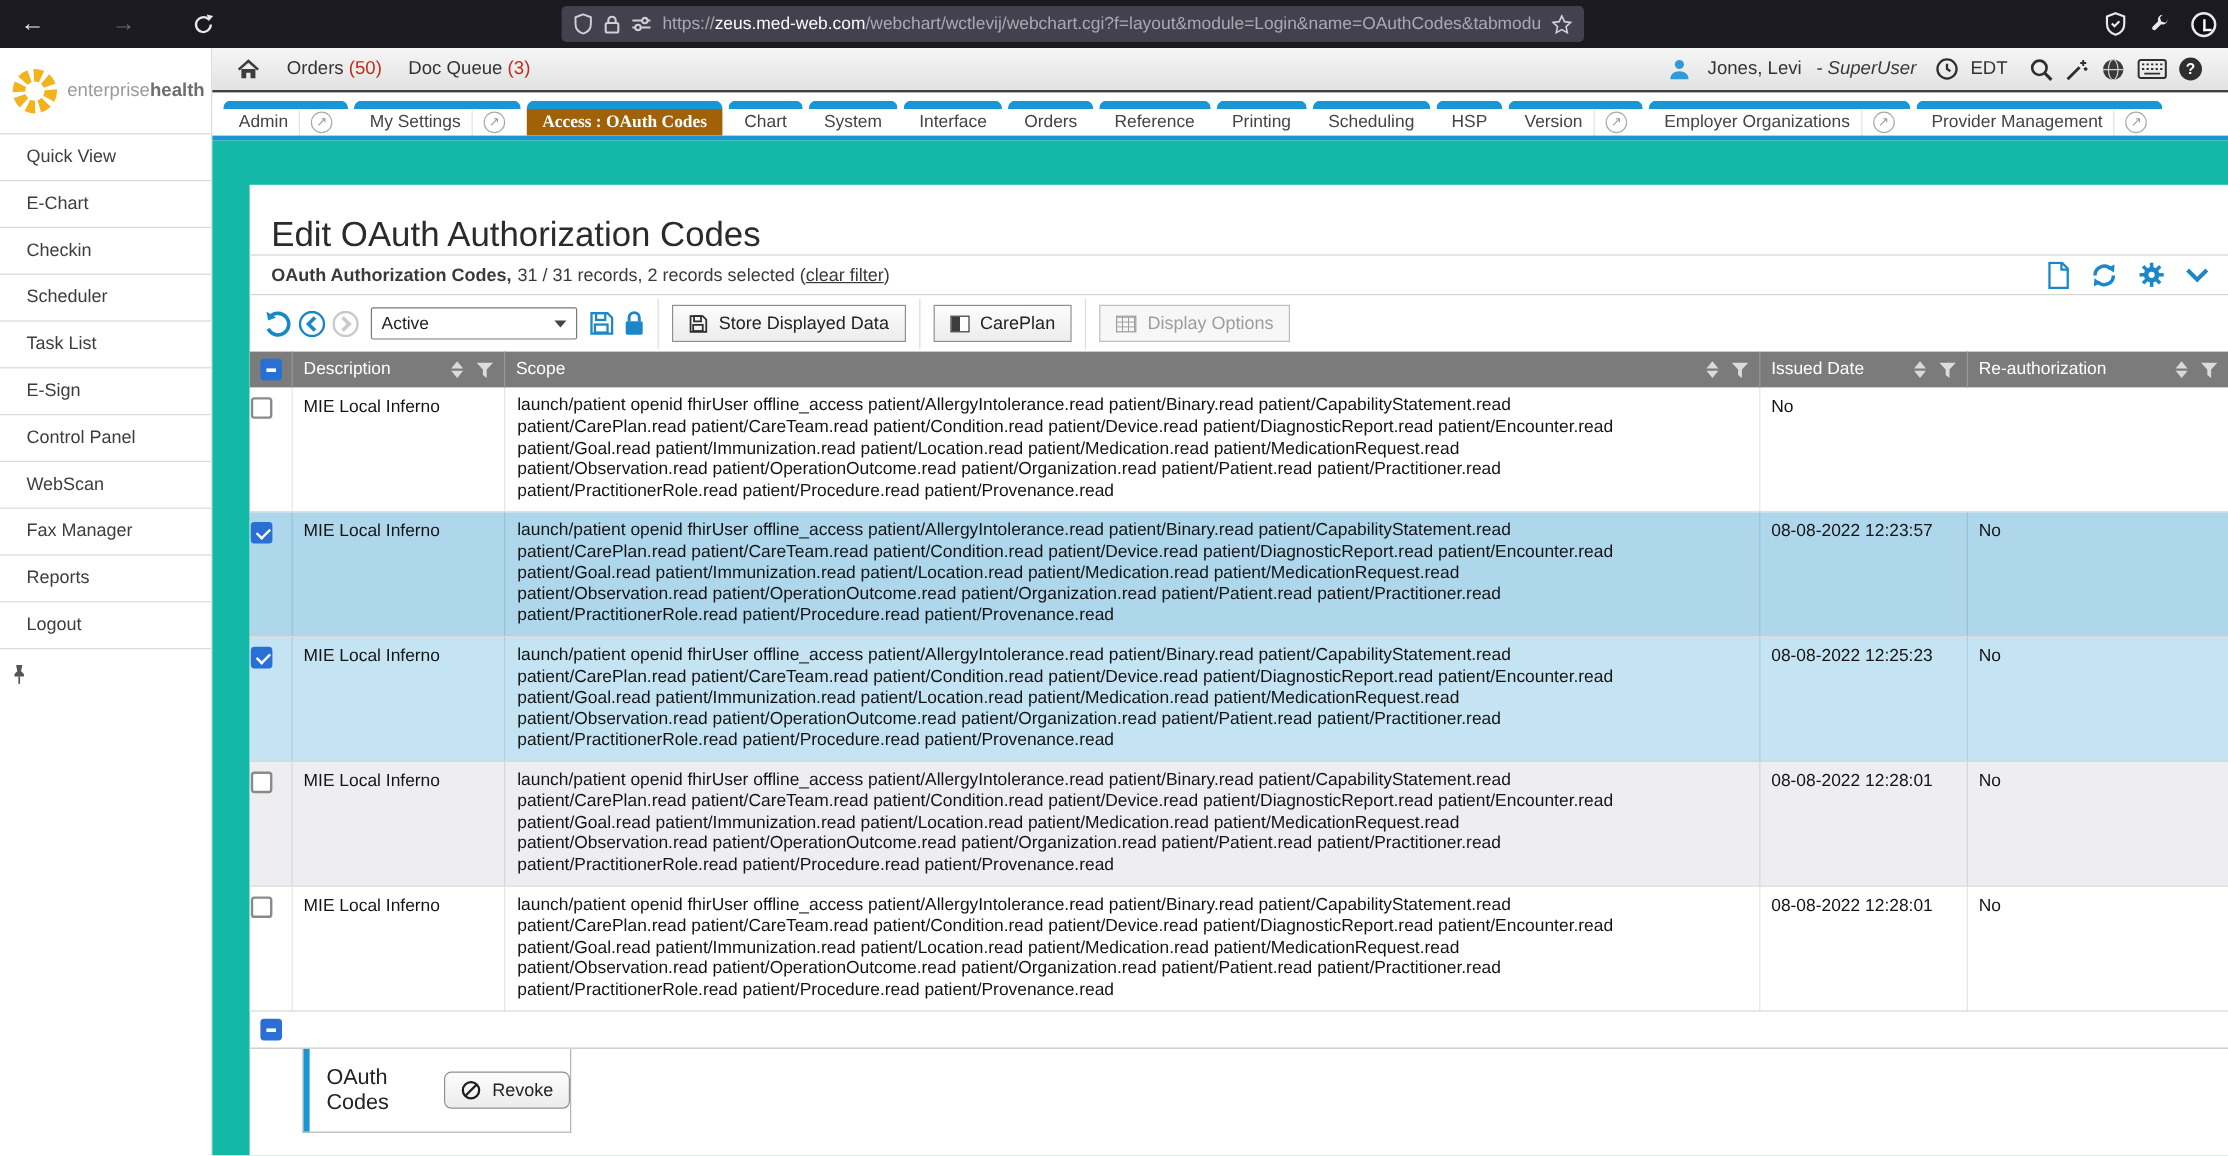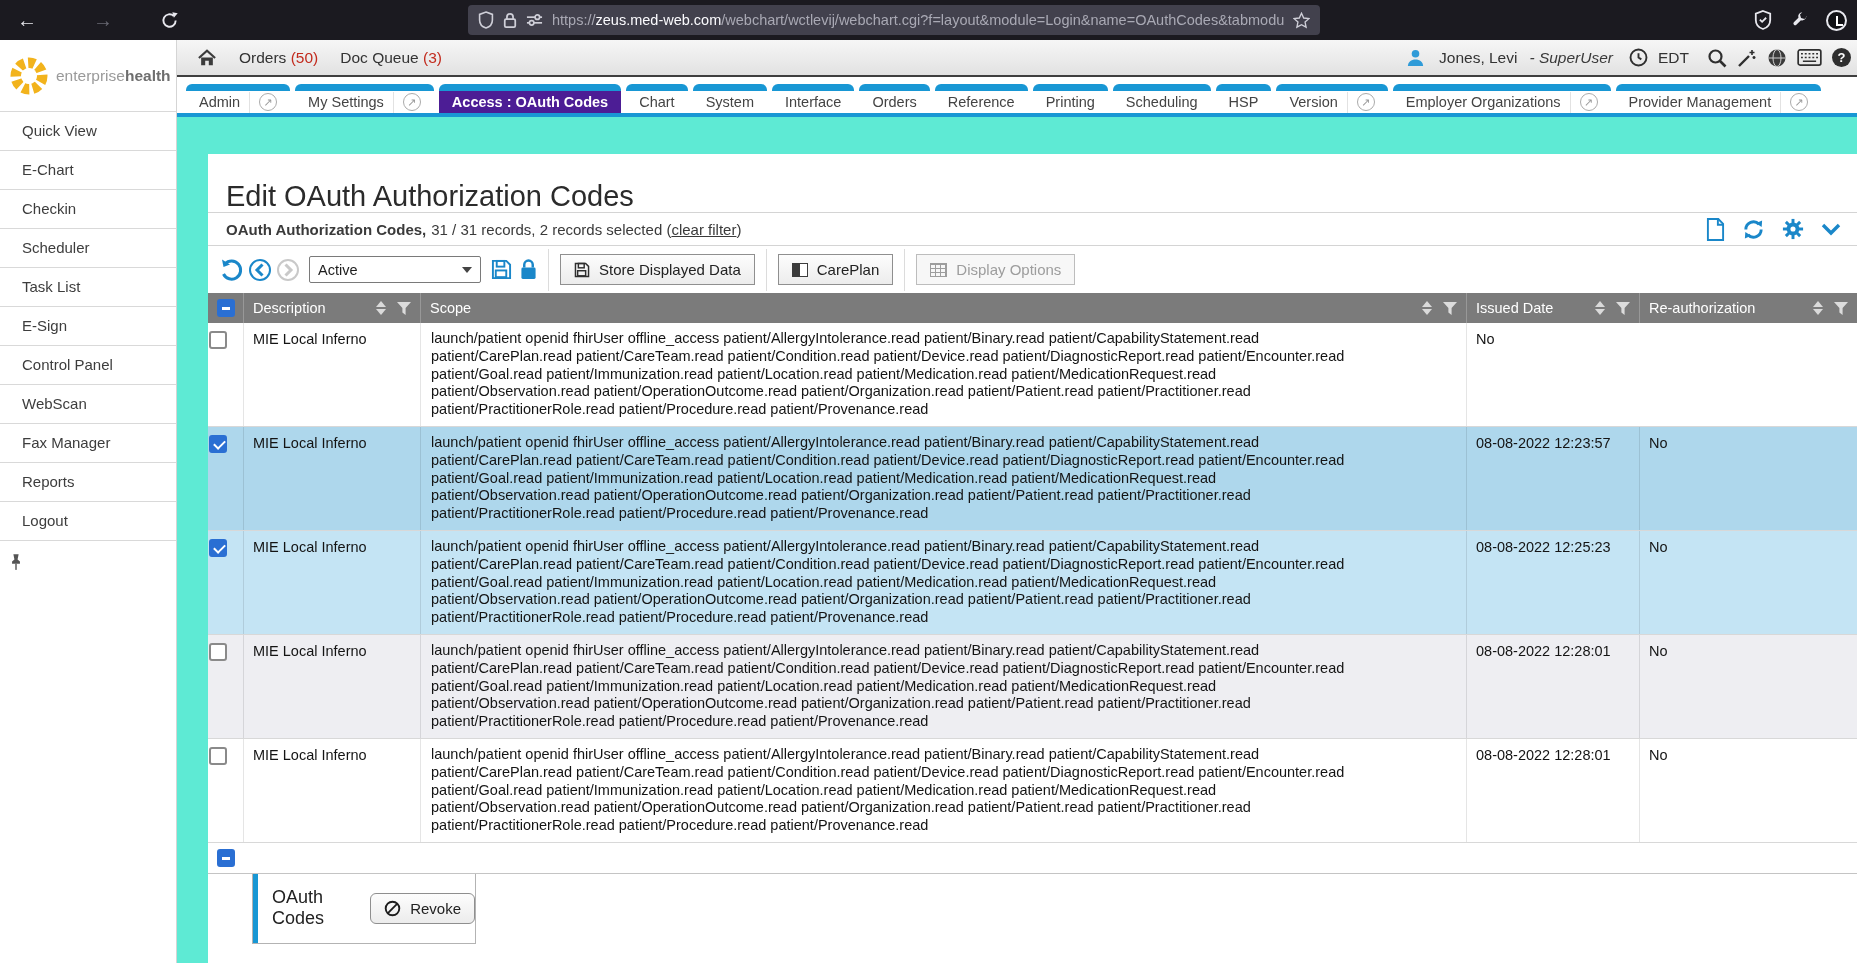--- a/index.html
+++ b/index.html
@@ -22,35 +22,35 @@
   .logo-row { height:72px; display:flex; align-items:center; gap:7px; padding-left:9px; border-bottom:1px solid #d9d9d9; }
   .brand { font-size:15.5px; color:#9a9a9a; }
   .brand b { color:#6e6e6e; }
   .side-item { height:39px; line-height:38px; padding-left:22px; border-bottom:1px solid #d9d9d9; font-size:15px; color:#3d3d3d; cursor:pointer; }
   .pin-row { padding:12px 0 0 9px; }
 
   
   .topbar { position:absolute; left:177px; top:40px; right:0; height:37px; background:linear-gradient(#f6f6f6,#e2e2e2); border-bottom:2px solid #3f3f3f; display:flex; align-items:center; font-size:15.5px; color:#333; }
   .topbar .cnt { color:#c22a1d; }
   .tb-item { margin-left:22px; cursor:pointer; }
-  .tbright { margin-left:auto; display:flex; align-items:center; gap:10px; padding-right:6px; }
+  .tbright { margin-left:auto; display:flex; align-items:center; gap:10px; padding-right:22px; }
   .tbright .uname { margin-left:4px; }
   .tbright .urole { font-style:italic; color:#3a3a3a; margin:0 6px 0 2px; }
   .helpdot { width:19px; height:19px; border-radius:50%; background:#2f2f2f; color:#fff; font-weight:bold; font-size:13px; text-align:center; line-height:19px; }
 
   
   .tabbar { position:absolute; left:177px; top:79px; right:0; height:34px; background:#fff; display:flex; align-items:flex-end; gap:5px; padding-left:9px; }
   .tab { height:29px; border-radius:6px 6px 0 0; border-top:7px solid #1897d4; background:#fff; display:flex; align-items:center; gap:9px; padding:0 13px; font-size:14.5px; color:#444; cursor:pointer; white-space:nowrap; }
-  .tab.selected { background:#4c1d95; color:#fff; font-weight:bold; }
+  .tab.selected { background:#a16207; color:#fff; font-weight:bold;font-family:Liberation Serif, serif; }
   .tdiv { width:1px; height:21px; background:#e2e2e2; }
   .ext { width:18px; height:18px; border:1px solid #ababab; border-radius:50%; color:#9a9a9a; font-size:11px; line-height:16px; text-align:center; flex:0 0 auto; }
   .blueline { position:absolute; left:177px; top:113px; right:0; height:4px; background:#1897d4; }
 
   
-  .content { position:absolute; left:177px; top:117px; right:0; bottom:0; background:#5eead4; }
+  .content { position:absolute; left:177px; top:117px; right:0; bottom:0; background:#14b8a6; }
   .panel { position:absolute; left:31px; top:37px; right:0; bottom:0; background:#fff; overflow:hidden; }
   h1.pgtitle { margin:26px 0 0 18px; font-size:29px; line-height:32px; font-weight:400; color:#2b2b2b; }
 
   .records-bar { height:34px; border-top:1px solid #d4d4d4; border-bottom:1px solid #d4d4d4; display:flex; align-items:center; padding:0 16px 0 18px; font-size:15px; color:#3a3a3a; }
   .records-bar b { margin-right:5px; }
   .clearfilter { text-decoration:underline; cursor:pointer; }
   .rec-icons { margin-left:auto; display:flex; align-items:center; gap:17px; }
 
   .gridbar { height:47px; display:flex; align-items:center; padding-left:11px; }
   .navcirc { width:22px; height:22px; border-radius:50%; display:flex; align-items:center; justify-content:center; margin-left:6px; }

